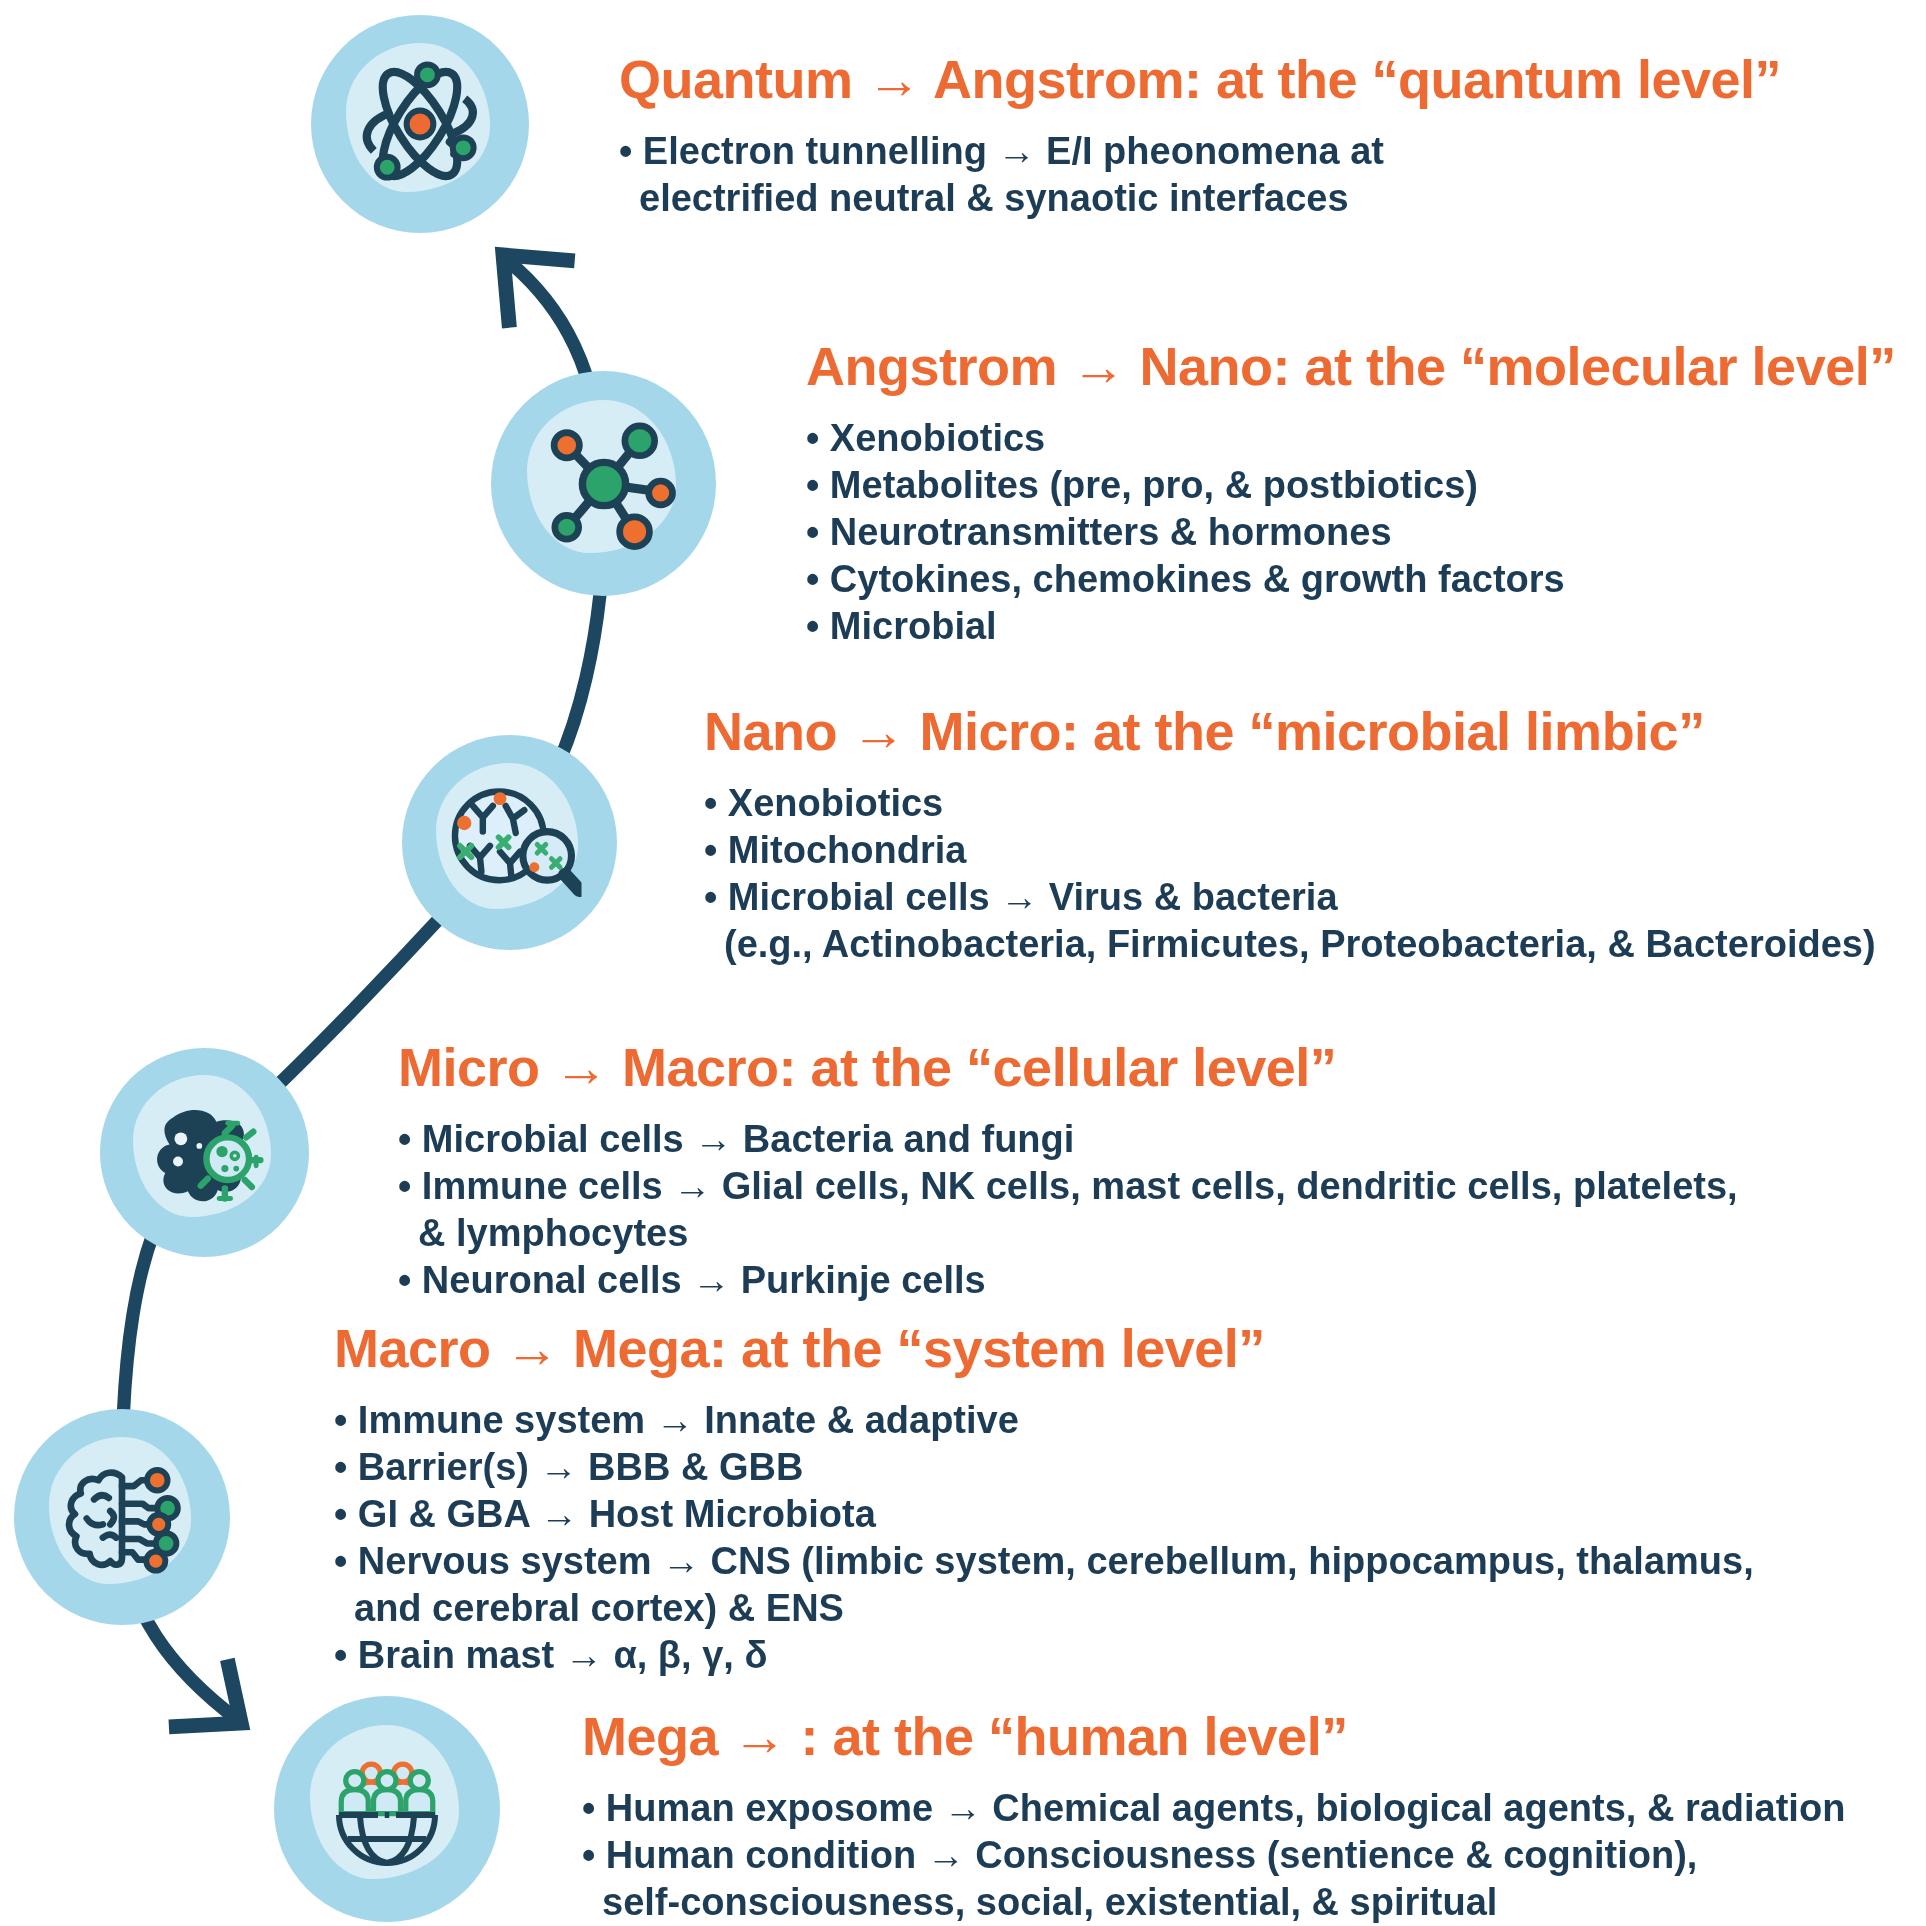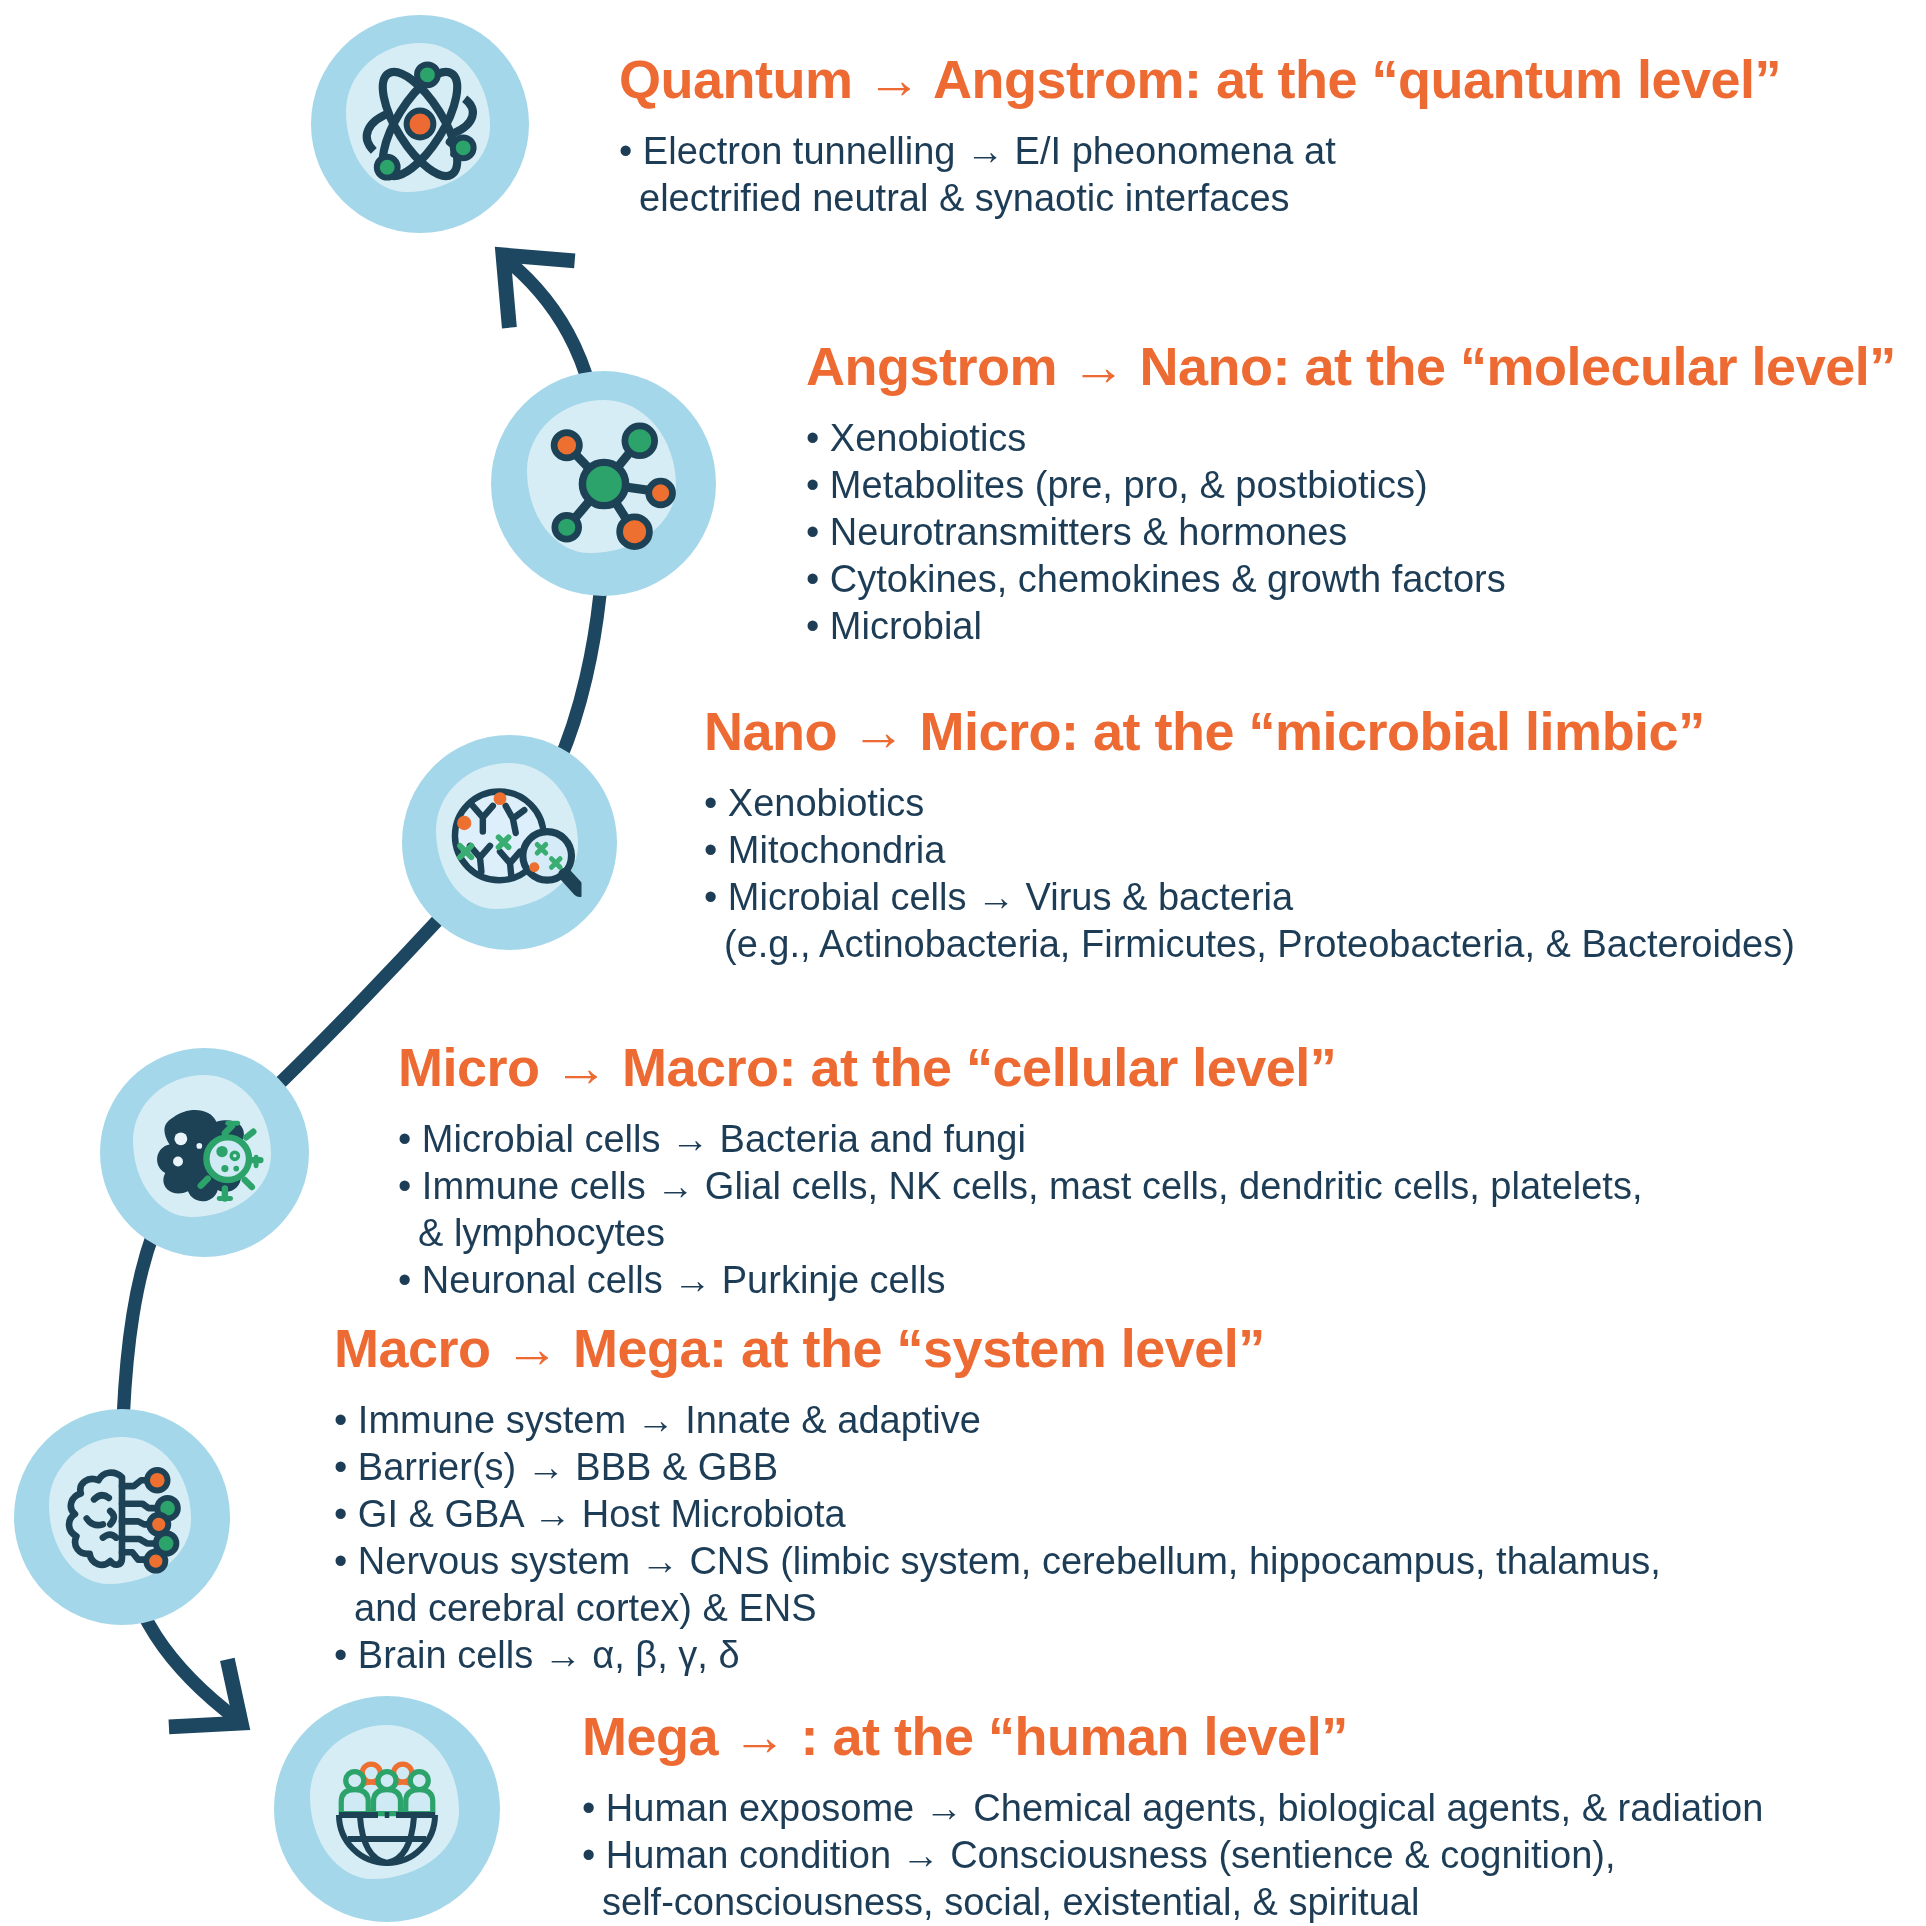--- a/index.html
+++ b/index.html
@@ -13,21 +13,21 @@
   .node{position:absolute;border-radius:50%;background:#a4d7ea;z-index:2;}
   .node .blob{position:absolute;left:16%;top:13%;width:66%;height:68%;
               background:rgba(255,255,255,.55);
               border-radius:52% 48% 58% 42% / 46% 56% 44% 54%;}
   .node svg.icon{position:absolute;left:50%;top:50%;transform:translate(-50%,-50%);}
 
   
   .sec{position:absolute;z-index:3;}
   .sec h2{margin:0 0 18px 0;font-weight:700;font-size:54px;line-height:62px;
           letter-spacing:-0.5px;color:#ed6a33;white-space:nowrap;}
-  .line{font-weight:400;font-size:38px;line-height:47px;color:#1d3c56;white-space:nowrap;}
+  .line{font-weight:700;font-size:38px;line-height:47px;color:#1d3c56;white-space:nowrap;}
   .line.cont{padding-left:20px;}
 </style>
 </head>
 <body>
 
 <div id="canvas">
 
   <svg id="connector" width="1926" height="1926" viewBox="0 0 3626 3626">
     <path d="M945,482 C1060,572 1130,700 1137,910
              C1144,1140 1100,1430 958,1585
@@ -218,21 +218,21 @@
     <div class="line">• Neuronal cells → Purkinje cells</div>
   </section>
 
   <section class="sec" style="left:334px;top:1317px">
     <h2>Macro → Mega: at the “system level”</h2>
     <div class="line">• Immune system → Innate &amp; adaptive</div>
     <div class="line">• Barrier(s) → BBB &amp; GBB</div>
     <div class="line">• GI &amp; GBA → Host Microbiota</div>
     <div class="line">• Nervous system → CNS (limbic system, cerebellum, hippocampus, thalamus,</div>
     <div class="line cont">and cerebral cortex) &amp; ENS</div>
-    <div class="line">• Brain cells → α, β, γ, δ</div>
+    <div class="line">• Brain mast → α, β, γ, δ</div>
   </section>
 
   <section class="sec" style="left:582px;top:1705px">
     <h2>Mega → : at the “human level”</h2>
     <div class="line">• Human exposome → Chemical agents, biological agents, &amp; radiation</div>
     <div class="line">• Human condition → Consciousness (sentience &amp; cognition),</div>
     <div class="line cont">self-consciousness, social, existential, &amp; spiritual</div>
   </section>
 
 </div>

